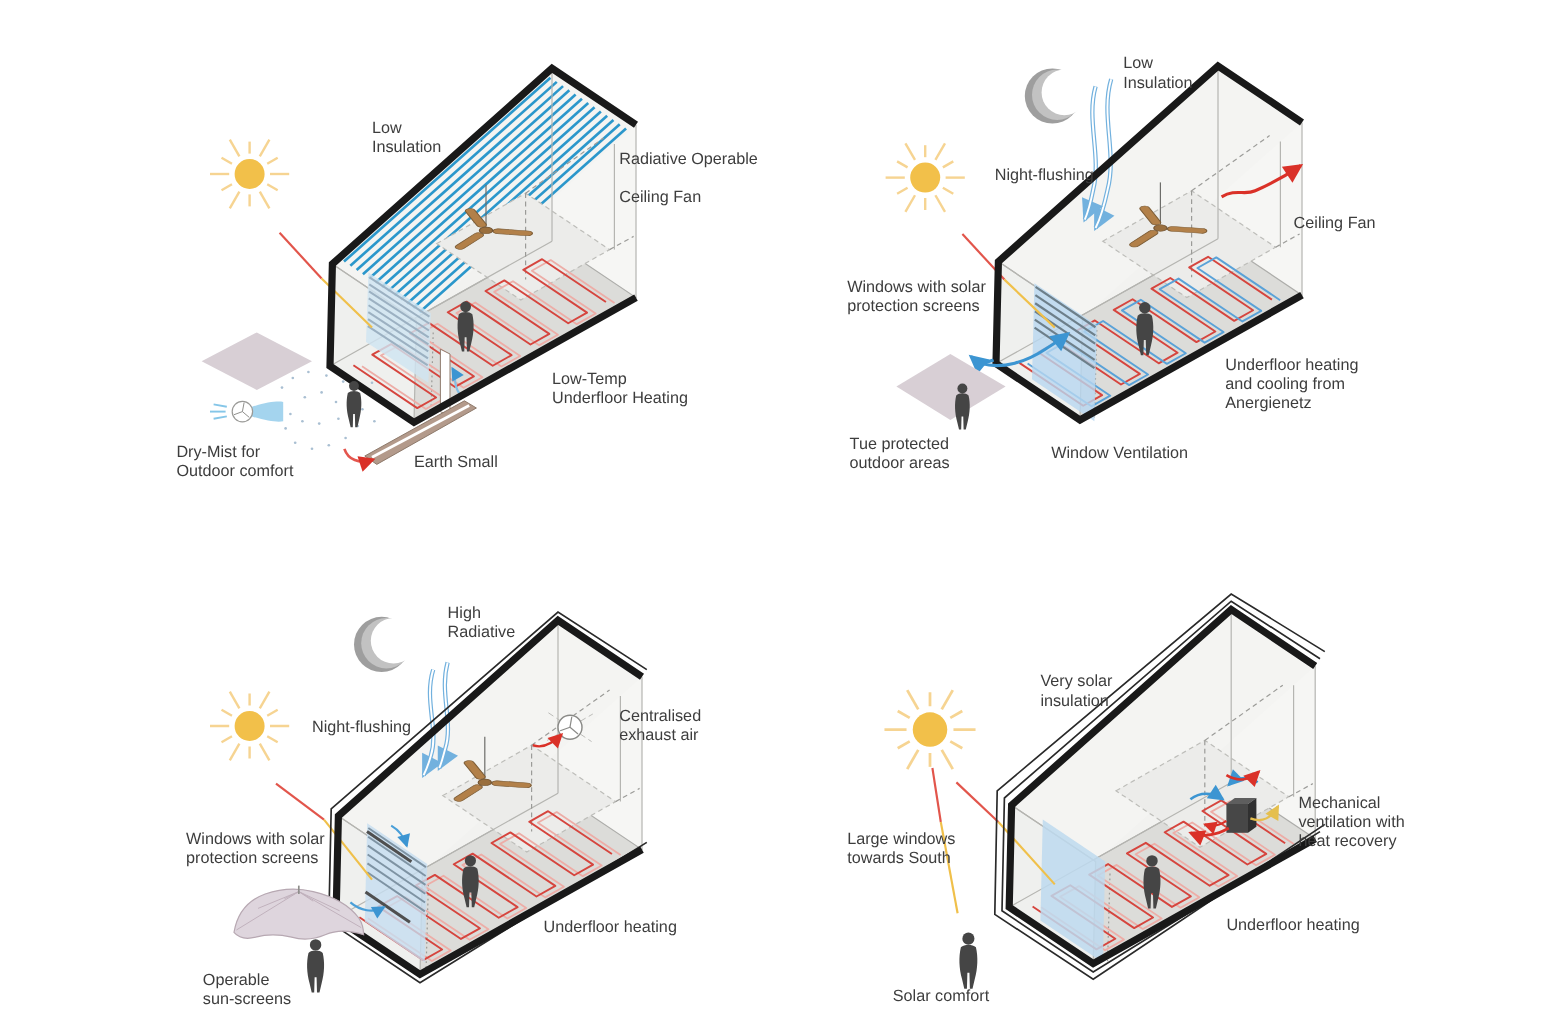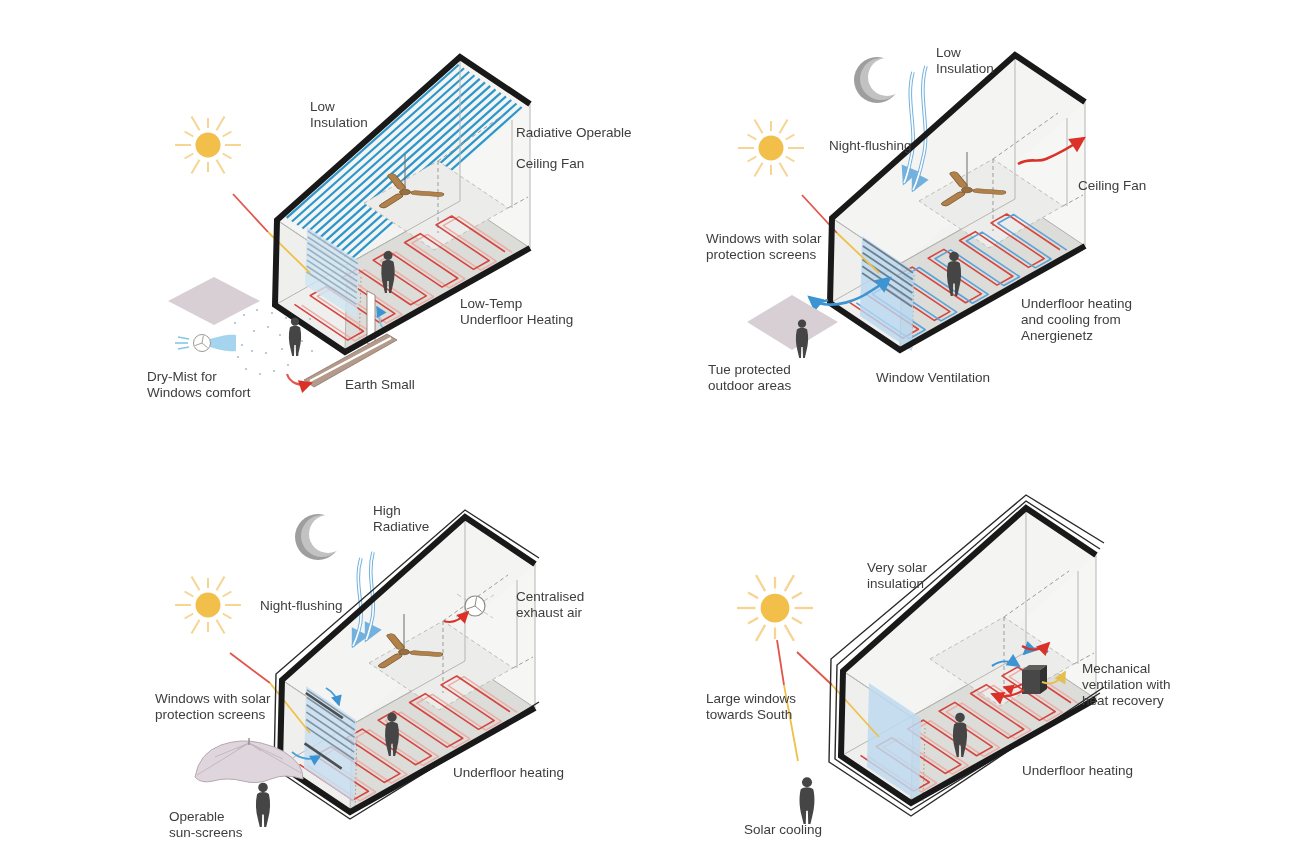--- a/index.html
+++ b/index.html
@@ -184,24 +184,24 @@
             <circle cx="108" cy="-24" r="1.1"></circle>
             <circle cx="110" cy="8" r="1.1"></circle>
     </g>
   </g>
   <use href="#person-shape" transform="translate(155,326) scale(0.78)"></use>
 </svg>
 <div class="lbl" style="left:170px;top:69px">Low
 Insulation</div>
 <div class="lbl" style="left:376px;top:95px">Radiative Operable</div>
 <div class="lbl" style="left:376px;top:126px">Ceiling Fan</div>
-<div class="lbl" style="left:320px;top:266px">Low-Temp
+<div class="lbl" style="left:320px;top:278px">Low-Temp
 Underfloor Heating</div>
 <div class="lbl" style="left:7px;top:339px">Dry-Mist for
-Windows comfort</div>
+Outdoor comfort</div>
 <div class="lbl" style="left:205px;top:347px">Earth Small</div>
 </div>
 
 <div class="quad" style="left:680px;top:30px;width:520px;height:400px">
 <svg width="520" height="400" viewBox="0 0 520 400">
   <polygon points="150,273 335,169 335,25 152,188" fill="#f2f2f0"></polygon>
   <polygon points="405,216 335,169 335,25 405,72" fill="#f6f6f4"></polygon>
   <polygon points="152,188 335,25 405,72 222,235" fill="#f4f4f2"></polygon>
   <polygon points="150,273 220,320 405,216 335,169" fill="#dcdcd9" stroke="#adadaa" stroke-width="1"></polygon>
   <polygon points="152,188 150,273 220,320 222,235" fill="#eff0ee" stroke="#b5b5b1" stroke-width="1"></polygon>
@@ -397,16 +397,16 @@
   <use href="#person-shape" transform="translate(127,344) scale(0.95)"></use>
 </svg>
 <div class="lbl" style="left:187px;top:80px">Very solar
 insulation</div>
 <div class="lbl" style="left:26px;top:211px">Large windows
 towards South</div>
 <div class="lbl" style="left:402px;top:181px">Mechanical
 ventilation with
 heat recovery</div>
 <div class="lbl" style="left:342px;top:283px">Underfloor heating</div>
-<div class="lbl" style="left:64px;top:342px">Solar cooling</div>
+<div class="lbl" style="left:64px;top:342px">Solar comfort</div>
 </div>
 
 </div>
 
 </body></html>

